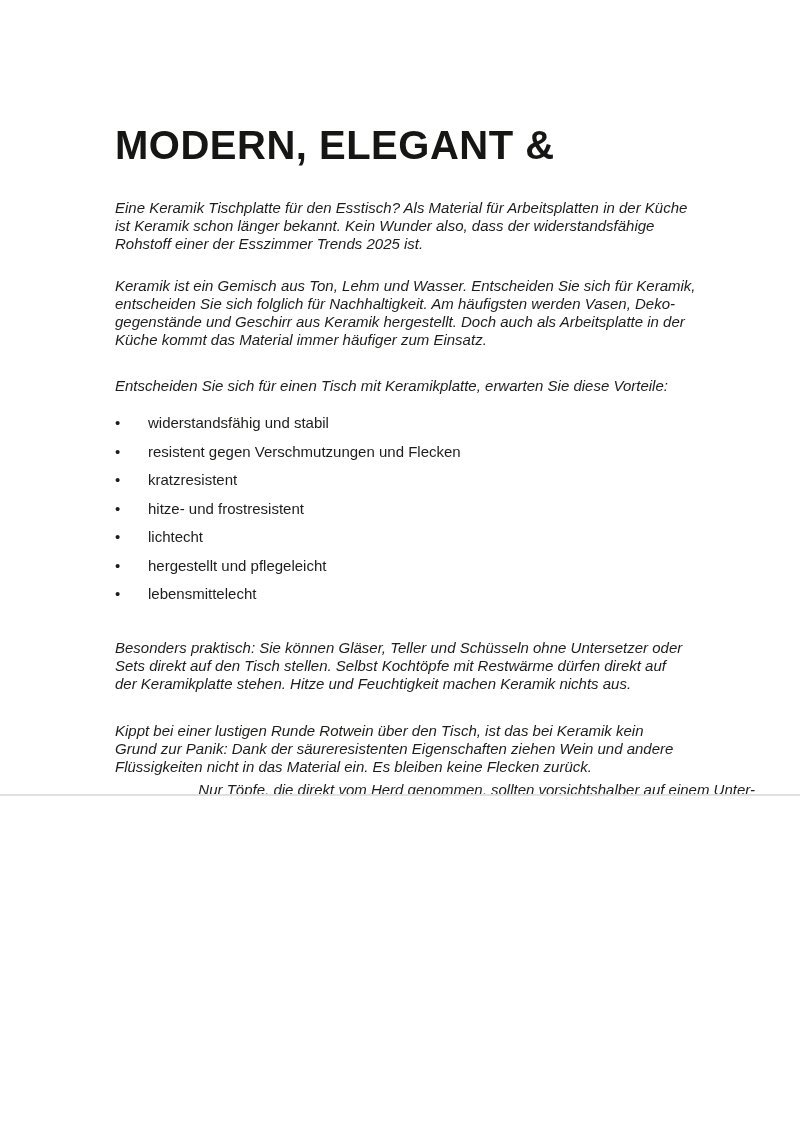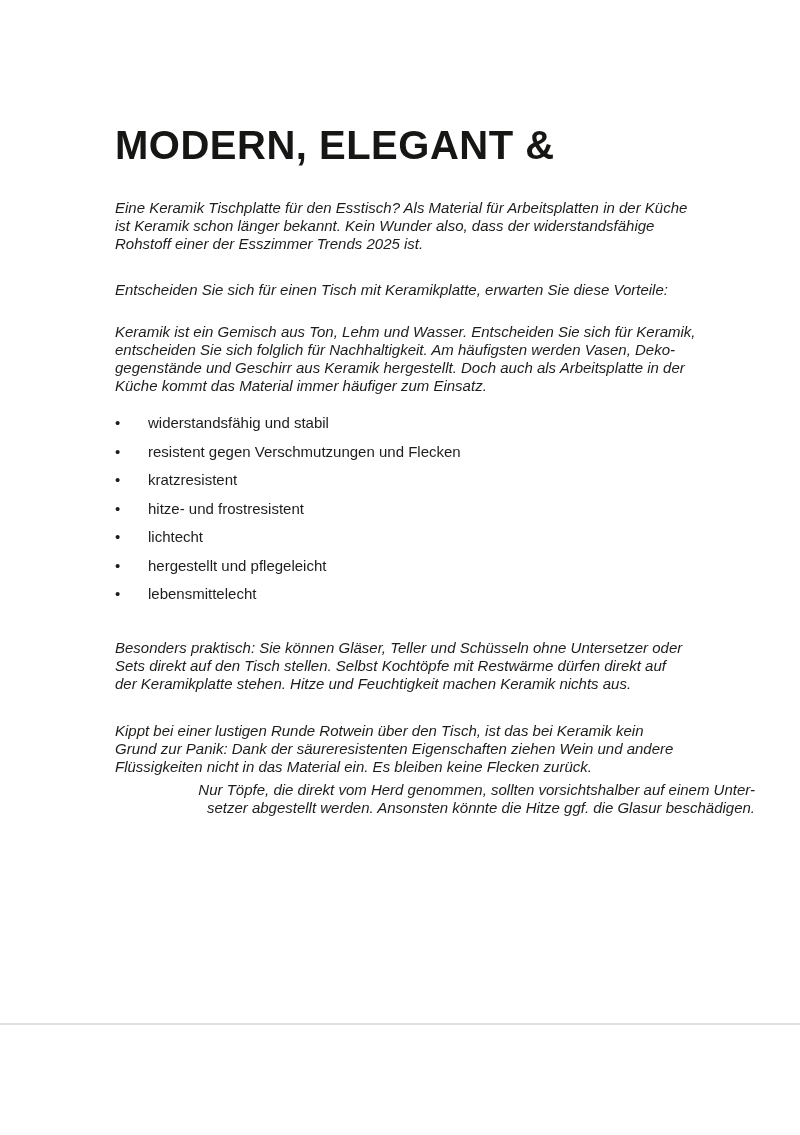--- a/index.html
+++ b/index.html
@@ -4,21 +4,21 @@
 <style>
   * { margin: 0; padding: 0; box-sizing: border-box; }
   html, body { background: #ffffff; }
   body {
     font-family: "Liberation Sans", "DejaVu Sans", sans-serif;
     color: #1d1d1b;
   }
   .page {
     position: relative;
     width: 800px;
-    height: 1025px;
+    height: 796px;
     background: #ffffff;
     overflow: hidden;
     margin: 0 auto;
   }
   .content {
     position: absolute;
     left: 115px;
     top: 0;
     width: 640px;
   }
@@ -83,26 +83,26 @@
   <div class="content">
 
     <h1 class="doc-title">
       <span>MODERN, ELEGANT &amp;</span>
     </h1>
 
     <p class="body-text p-intro">Eine Keramik Tischplatte für den Esstisch? Als Material für Arbeitsplatten in der Küche
 ist Keramik schon länger bekannt. Kein Wunder also, dass der widerstandsfähige
 Rohstoff einer der Esszimmer Trends 2025 ist.</p>
 
-    <p class="body-text p-lead">Entscheiden Sie sich für einen Tisch mit Keramikplatte, erwarten Sie diese Vorteile:</p>
-
     <p class="body-text p-material">Keramik ist ein Gemisch aus Ton, Lehm und Wasser. Entscheiden Sie sich für Keramik,
 entscheiden Sie sich folglich für Nachhaltigkeit. Am häufigsten werden Vasen, Deko-
 gegenstände und Geschirr aus Keramik hergestellt. Doch auch als Arbeitsplatte in der
 Küche kommt das Material immer häufiger zum Einsatz.</p>
+
+    <p class="body-text p-lead">Entscheiden Sie sich für einen Tisch mit Keramikplatte, erwarten Sie diese Vorteile:</p>
 
     <ul class="benefits">
       <li>
         <span class="dot">•</span>
         <span>widerstandsfähig und stabil</span>
       </li>
       <li>
         <span class="dot">•</span>
         <span>resistent gegen Verschmutzungen und Flecken</span>
       </li>

